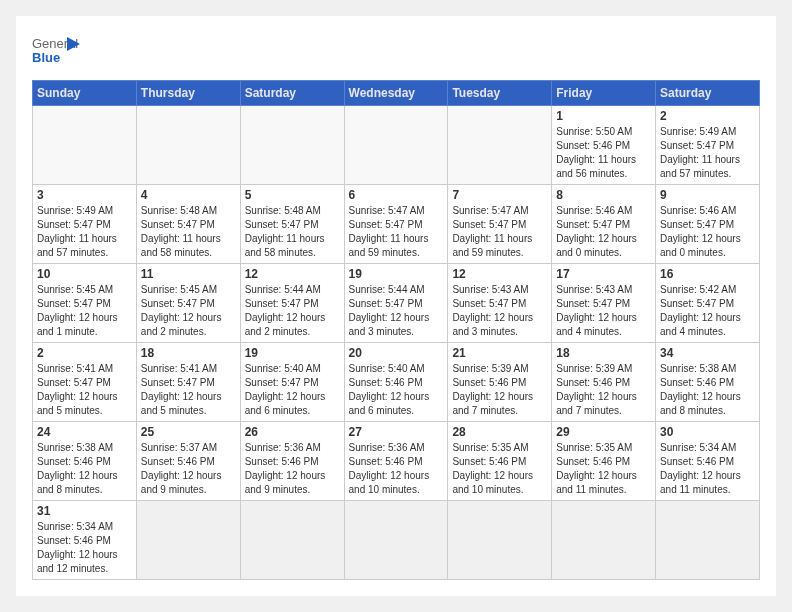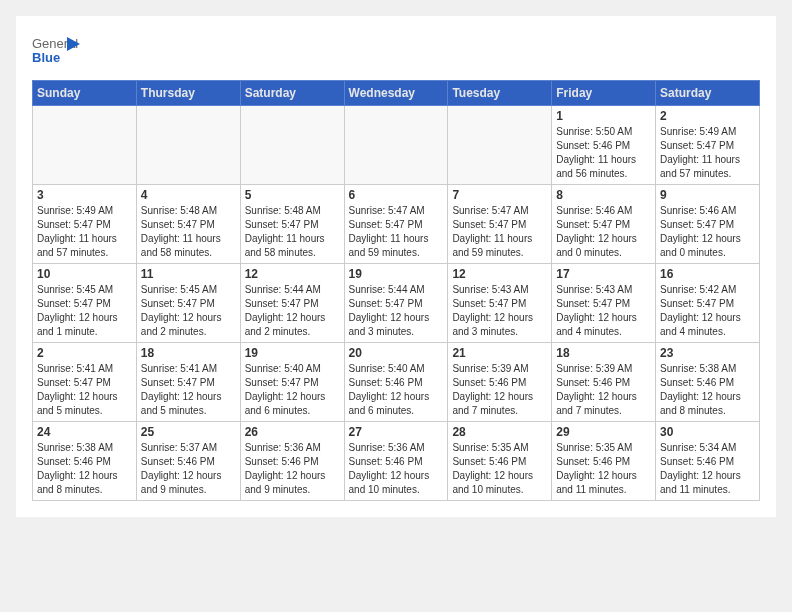--- a/index.html
+++ b/index.html
@@ -206,21 +206,21 @@
           </td>
           <td>
             <span class="day-number">21</span>
             <div class="day-info">Sunrise: 5:39 AM<br>Sunset: 5:46 PM<br>Daylight: 12 hours and 7 minutes.</div>
           </td>
           <td>
             <span class="day-number">18</span>
             <div class="day-info">Sunrise: 5:39 AM<br>Sunset: 5:46 PM<br>Daylight: 12 hours and 7 minutes.</div>
           </td>
           <td>
-            <span class="day-number">23</span>
+            <span class="day-number">34</span>
             <div class="day-info">Sunrise: 5:38 AM<br>Sunset: 5:46 PM<br>Daylight: 12 hours and 8 minutes.</div>
           </td>
         </tr>
         <tr>
           <td>
             <span class="day-number">24</span>
             <div class="day-info">Sunrise: 5:38 AM<br>Sunset: 5:46 PM<br>Daylight: 12 hours and 8 minutes.</div>
           </td>
           <td>
             <span class="day-number">25</span>
@@ -239,16 +239,28 @@
             <div class="day-info">Sunrise: 5:35 AM<br>Sunset: 5:46 PM<br>Daylight: 12 hours and 10 minutes.</div>
           </td>
           <td>
             <span class="day-number">29</span>
             <div class="day-info">Sunrise: 5:35 AM<br>Sunset: 5:46 PM<br>Daylight: 12 hours and 11 minutes.</div>
           </td>
           <td>
             <span class="day-number">30</span>
             <div class="day-info">Sunrise: 5:34 AM<br>Sunset: 5:46 PM<br>Daylight: 12 hours and 11 minutes.</div>
           </td>
+        </tr>
+        <tr>
+          <td>
+            <span class="day-number">31</span>
+            <div class="day-info">Sunrise: 5:34 AM<br>Sunset: 5:46 PM<br>Daylight: 12 hours and 12 minutes.</div>
+          </td>
+          <td class="last-row-empty"></td>
+          <td class="last-row-empty"></td>
+          <td class="last-row-empty"></td>
+          <td class="last-row-empty"></td>
+          <td class="last-row-empty"></td>
+          <td class="last-row-empty"></td>
         </tr>
       </tbody>
   </table>
 </div>
 
 </body></html>

